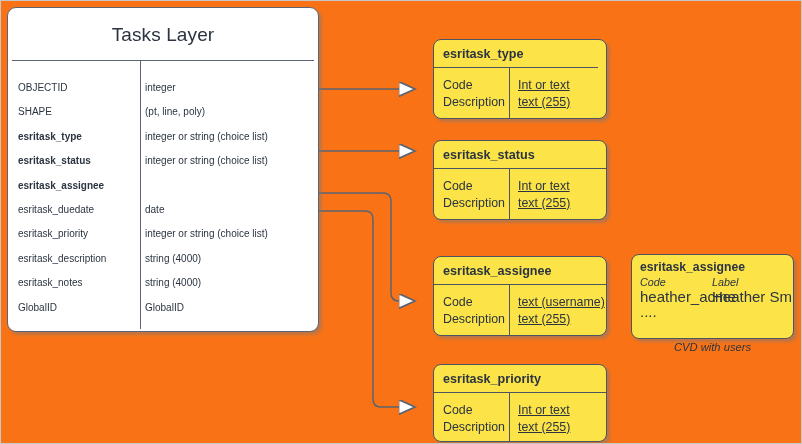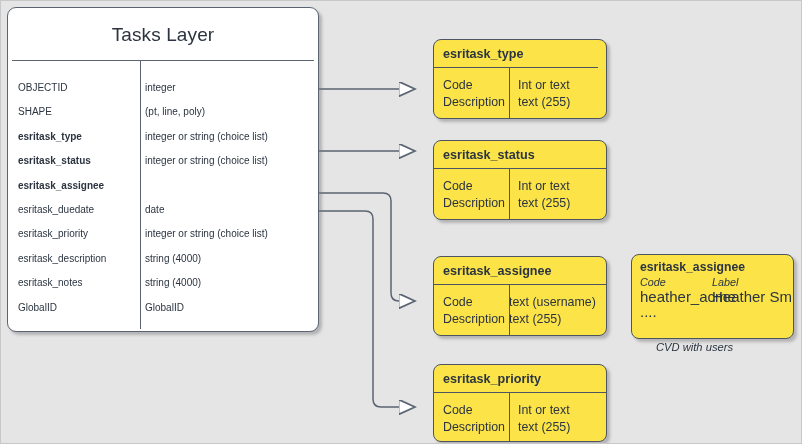--- a/index.html
+++ b/index.html
@@ -4,21 +4,21 @@
 <style>
   html, body {
     margin: 0;
     padding: 0;
     background: #ffffff;
   }
   #canvas {
     position: relative;
     width: 802px;
     height: 444px;
-    background: #e5e5e5;
+    background: #f97316;
     border: 1px solid #c8c8c8;
     box-sizing: border-box;
     overflow: hidden;
     font-family: "Liberation Sans", sans-serif;
     color: #2b3440;
   }
 
   
   #connectors {
     position: absolute;
@@ -123,41 +123,42 @@
     align-items: center;
     font-size: 12.4px;
   }
   .domain-code {
     padding-left: 9px;
     box-sizing: border-box;
     white-space: nowrap;
   }
   .domain-val {
     white-space: nowrap;
+    text-decoration: underline;
   }
 
   #box-type      { left: 432px; top: 38px;  width: 174px; height: 80px; }
   #box-status    { left: 432px; top: 139px; width: 174px; height: 80px; }
   #box-assignee  { left: 432px; top: 255px; width: 174px; height: 80px; }
   #box-priority  { left: 432px; top: 363px; width: 174px; height: 78px; }
 
   #box-type .domain-vrule,
   #box-status .domain-vrule,
   #box-priority .domain-vrule { left: 75px; }
   #box-assignee .domain-vrule { left: 75px; }
 
   #box-type .domain-code,
   #box-status .domain-code,
   #box-priority .domain-code,
   #box-assignee .domain-code { width: 75px; }
 
   #box-type .domain-val,
   #box-status .domain-val,
   #box-priority .domain-val { padding-left: 9px; }
-  #box-assignee .domain-val { }
+  #box-assignee .domain-val { padding-left: 9px; }
 
   
   #cvd-box {
     position: absolute;
     left: 630px;
     top: 253px;
     width: 163px;
     height: 85px;
     background: #fce448;
     border: 1.6px solid #4d5560;
@@ -178,21 +179,21 @@
     padding-left: 8px;
     height: 15px;
     align-items: center;
     white-space: nowrap;
   }
   .cvd-row.head { font-style: italic; font-size: 10.8px; }
   .cvd-c1 { width: 72px; }
   .cvd-c2 { }
   #cvd-caption {
     position: absolute;
-    left: 612px;
+    left: 630px;
     top: 340px;
     width: 163px;
     text-align: center;
     font-size: 11.2px;
     font-style: italic;
     color: #2b3440;
   }
 </style>
 </head>
 <body>

